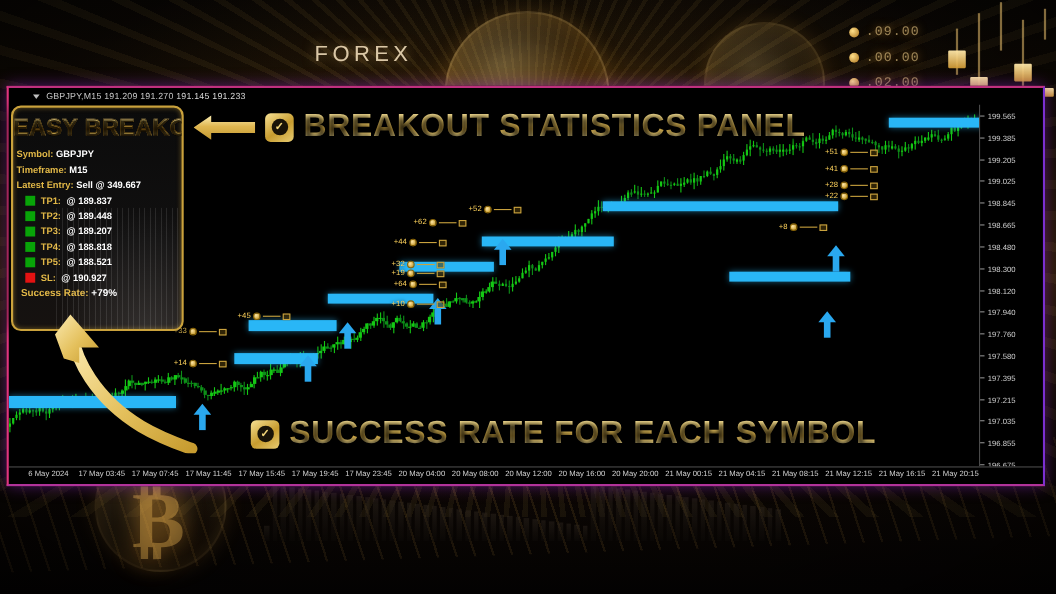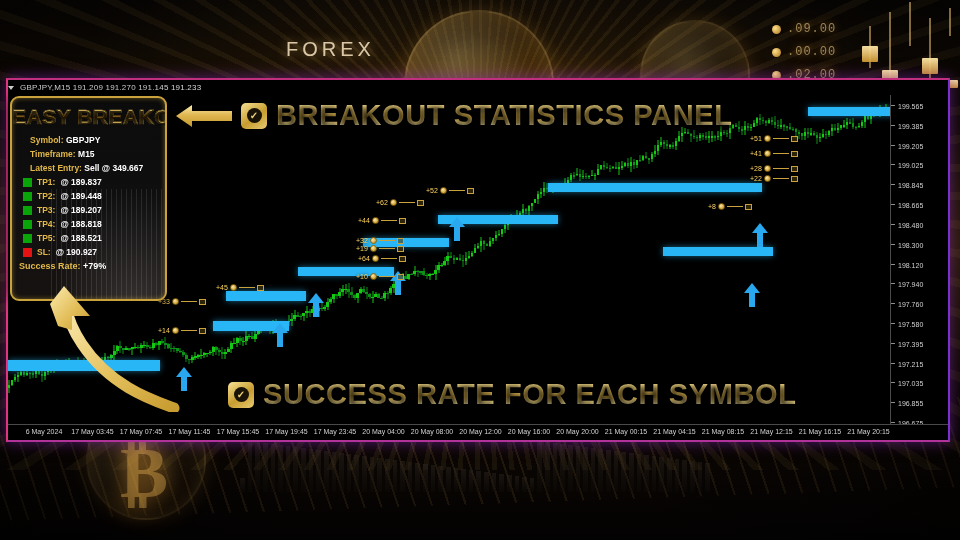--- a/index.html
+++ b/index.html
@@ -126,21 +126,21 @@
     border-left-color: #e0357f;
     border-top-color: #c0307f;
     border-bottom-color: #b1339a;
     box-shadow: 0 0 14px rgba(140,40,200,.55);
     overflow: hidden;
   }
   #chart-titlebar {
     position: absolute; left: 0; top: 0; right: 0; height: 15px;
     background: #000;
     display: flex; align-items: center; gap: 6px;
-    padding-left: 0;
+    padding-left: 22px;
     color: #d8d8d8;
     font-size: 8px;
     letter-spacing: .2px;
     font-family: "Liberation Sans", sans-serif;
     white-space: nowrap;
     z-index: 6;
   }
   .title-caret {
     width: 0; height: 0; border-left: 3px solid transparent;
     border-right: 3px solid transparent; border-top: 4px solid #cfcfcf;
@@ -253,21 +253,21 @@
     letter-spacing: .5px;
     font-family: "Liberation Sans", sans-serif;
     background: linear-gradient(180deg, #fff3c4 0%, #f6d163 26%, #8a5d10 52%, #f0ca60 70%, #fff0bb 100%);
     -webkit-background-clip: text; background-clip: text;
     color: transparent;
     -webkit-text-stroke: .7px #2a1c05;
     text-shadow: 0 1px 0 rgba(0,0,0,.8);
     white-space: nowrap;
   }
   .panel-row {
-    padding: 0 18px;
+    padding: 0 3px;
     margin-bottom: 2px;
     font-size: 8.5px;
     font-weight: 700;
     color: #e2b847;
     font-family: "Liberation Sans", sans-serif;
     white-space: nowrap;
     line-height: 12px;
   }
   .panel-row .val { color: #ffffff; }
   .tp-row {

